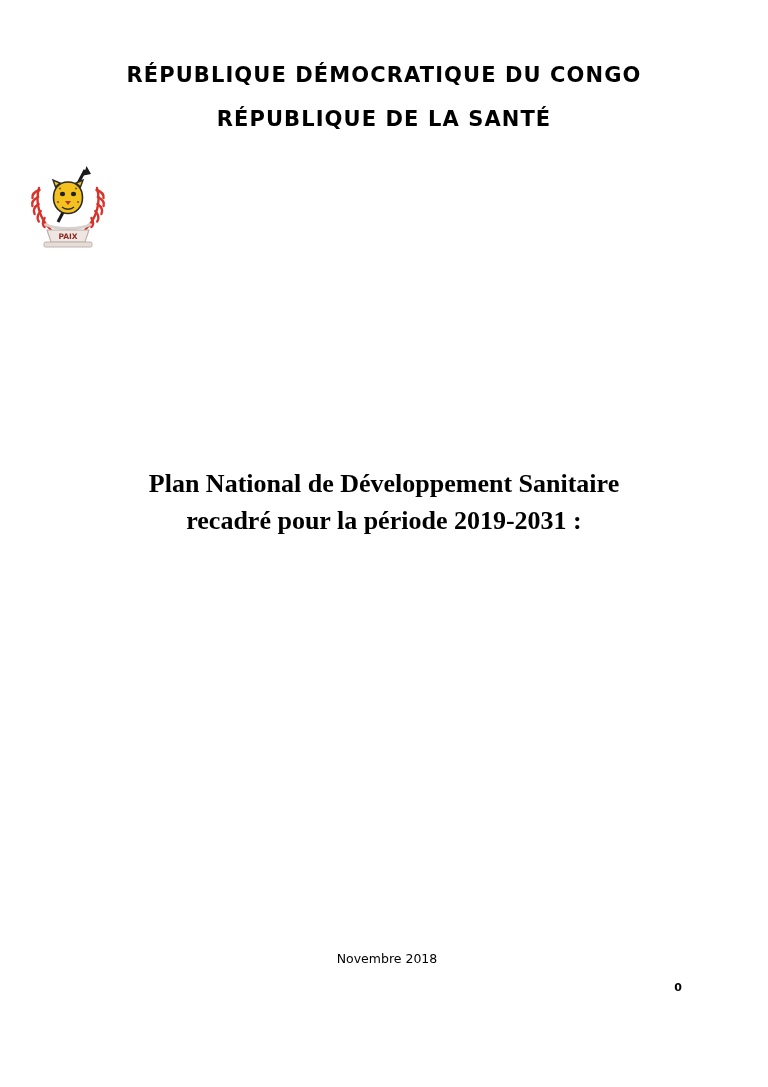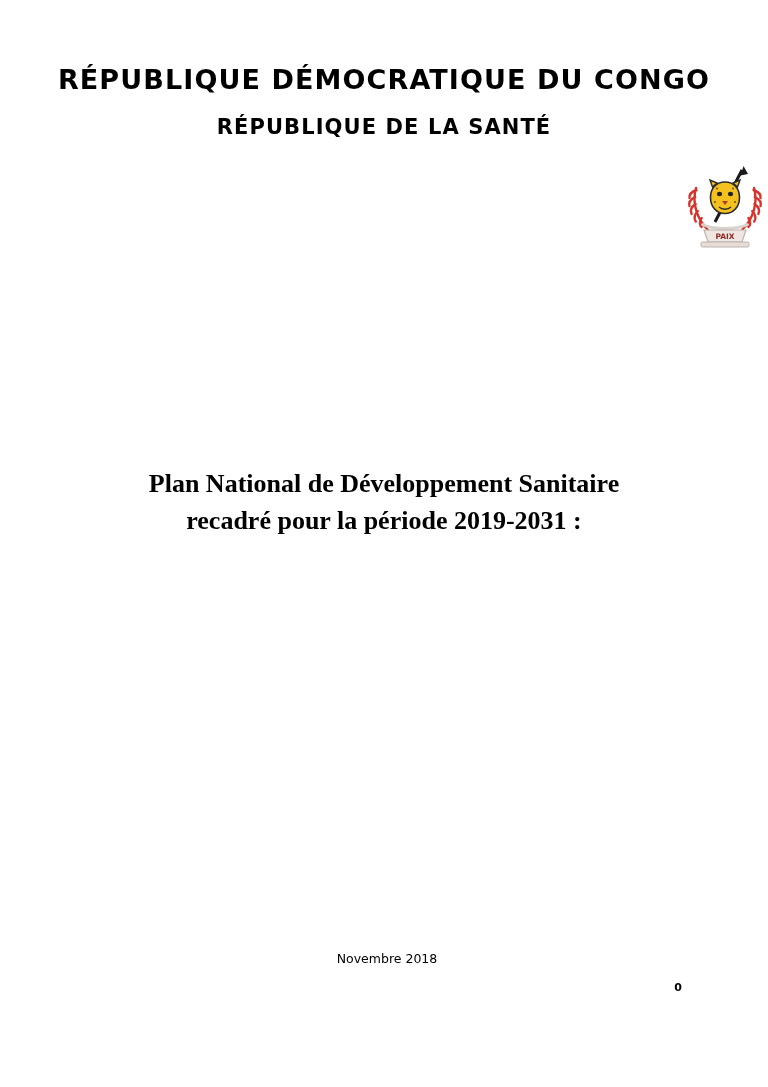--- a/index.html
+++ b/index.html
@@ -26,21 +26,21 @@
   .header {
     position: absolute;
     top: 62px;
     left: 0;
     right: 0;
     text-align: center;
   }
   .header-line-1 {
     font-family: "DejaVu Sans", sans-serif;
     font-weight: bold;
-    font-size: 27px;
+    font-size: 21px;
     letter-spacing: 1.1px;
     color: #000000;
     line-height: 1.3;
   }
   .header-line-2 {
     font-family: "DejaVu Sans", sans-serif;
     font-weight: bold;
     font-size: 21px;
     letter-spacing: 1.1px;
     color: #000000;
@@ -48,21 +48,22 @@
     margin-top: 17px;
   }
 
   
   .emblem-wrap {
     position: absolute;
     top: 160px;
     left: 0;
     right: 0;
     display: flex;
-    justify-content: flex-end;
+    justify-content: flex-start;
+    padding-left: 25px;
   }
   .emblem {
     width: 86px;
     height: 92px;
     display: block;
   }
 
   
   .title-block {
     position: absolute;

